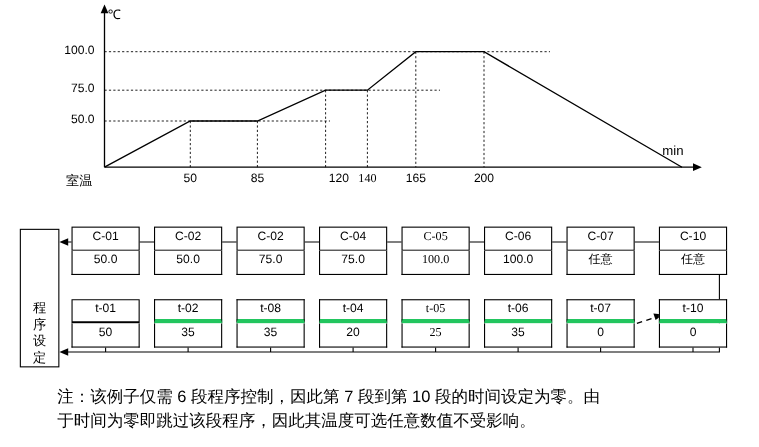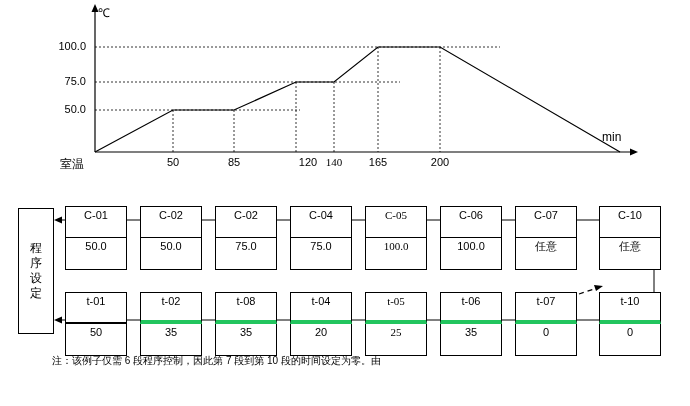--- a/index.html
+++ b/index.html
@@ -65,39 +65,39 @@
     top: 0;
   }
   .prog-set-box {
     position: absolute;
     left: 4px;
     top: 12px;
     width: 34px;
     height: 124px;
     border: 1.4px solid #000;
     display: flex;
-    align-items: center;
+    align-items: flex-end;
     justify-content: center;
   }
   .prog-set-text {
     font-size: 12px;
     line-height: 15px;
     text-align: center;
     writing-mode: horizontal-tb;
     width: 16px;
     word-break: break-all;
   }
   .seg {
     position: absolute;
     top: 10px;
     width: 62px;
   }
   .cell {
     border: 1px solid #000;
-    height: 32px;
+    height: 22px;
     line-height: 17px;
     font-size: 11px;
     text-align: center;
     background: #fff;
     box-sizing: border-box;
   }
   .cell.code {
     margin-bottom: 0;
   }
   .cell.val {
@@ -115,21 +115,21 @@
   .cell.tcode.plain {
     border-bottom: 4px solid #22c55e;
   }
 
   
   #note {
     position: absolute;
     left: 52px;
     top: 350px;
     width: 600px;
-    font-size: 10px;
+    font-size: 15px;
     line-height: 22px;
     font-family: "Liberation Sans", sans-serif;
   }
   #note p {
     margin: 0;
   }
 </style>
 </head>
 <body>
 
@@ -270,13 +270,14 @@
     <div class="cell code">C-10</div>
     <div class="cell val">任意</div>
     <div class="gap"></div>
     <div class="cell tcode plain">t-10</div>
     <div class="cell tval">0</div>
   </div>
 </div>
 
 <div id="note">
   <p>注：该例子仅需 6 段程序控制，因此第 7 段到第 10 段的时间设定为零。由</p>
+  <p>于时间为零即跳过该段程序，因此其温度可选任意数值不受影响。</p>
 </div>
 
 </body></html>

